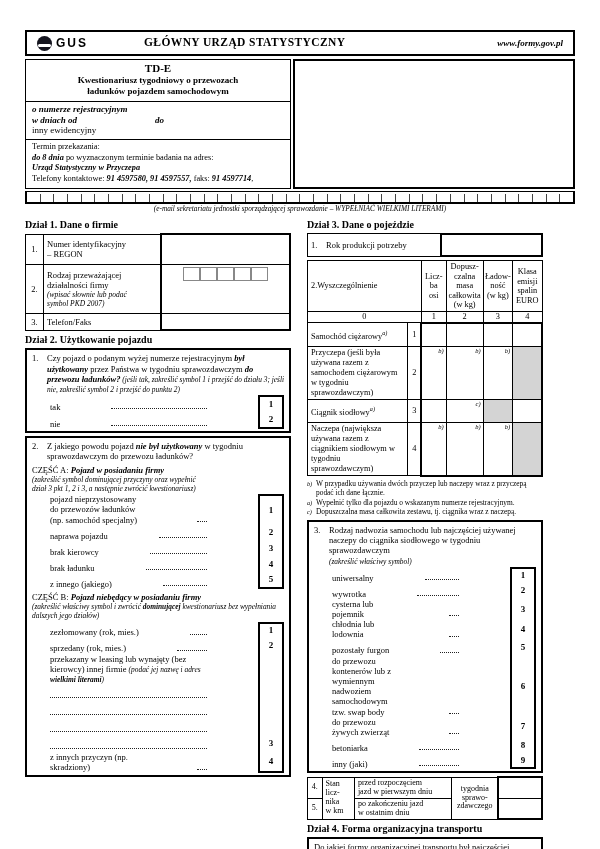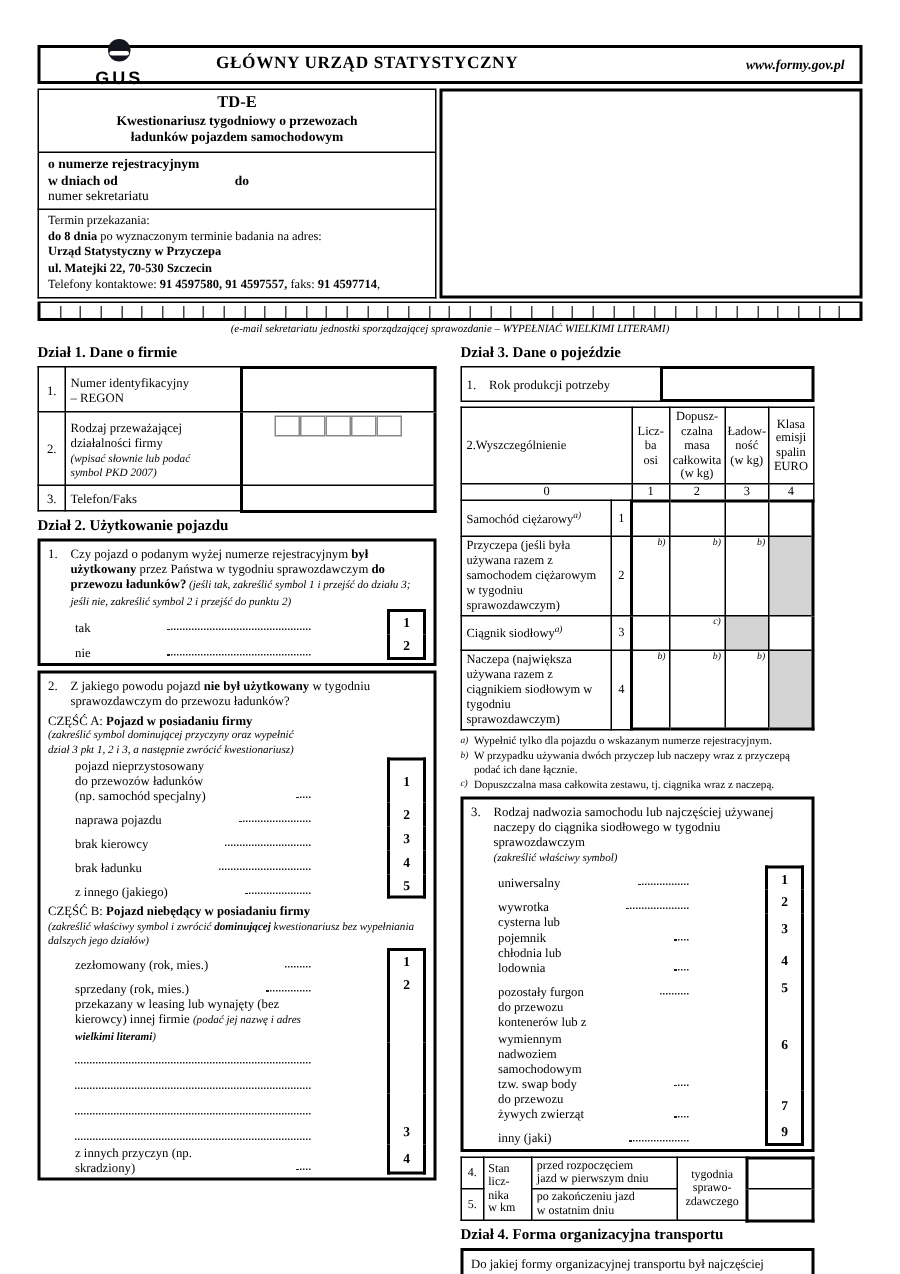--- a/index.html
+++ b/index.html
@@ -1,26 +1,26 @@
 <!DOCTYPE html>
 <html><head>
 <meta charset="utf-8">
 <style>
   * { box-sizing: border-box; margin: 0; padding: 0; }
   html,body { width:600px; height:849px; background:#fff; }
   body { font-family:"Liberation Serif","DejaVu Serif",serif; color:#000; font-size:8.5px; line-height:1.2; }
   .page { position:absolute; left:25px; top:30px; width:550px; }
-  .b { font-weight:bold; }
+  .b { font-weight:bold;font-style:italic; }
   .i { font-style:italic; }
   .pre { white-space:pre-line; }
   .small { font-size:7.5px; }
 
   
   .topbar { height:26px; border:2px solid #000; display:flex; align-items:center; padding:0 10px; }
-  .logo { display:flex; align-items:center; gap:4px; width:85px;flex-direction:column; }
+  .logo { display:flex; align-items:flex-start; gap:4px; width:85px; }
   .logo-mark { width:15px; height:15px; border-radius:50%; background:#15151f; position:relative; overflow:hidden; }
   .logo-band { position:absolute; left:1px; right:1px; top:8px; height:3px; background:#fff; border-radius:2px; display:block;}
   .logo-text { font-family:"Liberation Sans",sans-serif; font-weight:bold; font-size:12px; letter-spacing:2px; }
   .org { font-weight:bold; font-size:11.5px; letter-spacing:.4px; flex:1; padding-left:22px;}
   .site { font-weight:bold; font-style:italic; font-size:9px; }
 
   
   .hdrcols { display:flex; margin-top:3px; align-items:stretch; }
   .hdrleft { width:266px; }
   .hdrright { flex:1; margin-left:2px; border:2.5px solid #000; background:#fff; }
@@ -126,27 +126,26 @@
         <div class="tde-t">ładunków pojazdem samochodowym</div>
       </div>
       <div class="reg">
         <div class="b">o numerze rejestracyjnym</div>
         <div class="regdates b">
           <span>w dniach od</span>
           <span class="regsp1"></span>
           <span>do</span>
           <span class="regsp2"></span>
         </div>
-        <div>numer sekretariatu</div>
+        <div>inny ewidencyjny</div>
       </div>
       <div class="term">
         <div>Termin przekazania:</div>
         <div><span class="b">do 8 dnia</span><span> po wyznaczonym terminie badania na adres:</span></div>
         <div class="b">Urząd Statystyczny w Przyczepa</div>
-        <div class="b">ul. Matejki 22, 70-530 Szczecin</div>
         <div><span>Telefony kontaktowe: </span><span class="b">91 4597580, 91 4597557,</span><span>  faks: </span><span class="b">91 4597714</span><span>,</span></div>
       </div>
     </div>
     <div class="hdrright"></div>
   </div>
 
   <div class="comb">
       <i></i>
       <i></i>
       <i></i>
@@ -421,26 +420,26 @@
           <td class="dcell bb" style="vertical-align:top;">
                 <span class="mark">b)</span>
               </td>
           <td class="dcell bb br shade"></td>
         </tr>
       </tbody>
         </table>
 
       <div class="fnotes">
         <div class="fn">
+            <sup>b)</sup>
+            <span>W przypadku używania dwóch przyczep lub naczepy wraz z przyczepą podać ich dane łącznie.</span>
+          </div>
+        <div class="fn">
             <sup>a)</sup>
             <span>Wypełnić tylko dla pojazdu o wskazanym numerze rejestracyjnym.</span>
-          </div>
-        <div class="fn">
-            <sup>b)</sup>
-            <span>W przypadku używania dwóch przyczep lub naczepy wraz z przyczepą podać ich dane łącznie.</span>
           </div>
         <div class="fn">
             <sup>c)</sup>
             <span>Dopuszczalna masa całkowita zestawu, tj. ciągnika wraz z naczepą.</span>
           </div>
       </div>
 
       <div class="qbox">
         <div class="qrow">
           <span class="qnum">3.</span>
@@ -478,20 +477,25 @@
           <div class="opt h24">
               <span class="ol pre">do przewozu kontenerów lub z wymiennym
 nadwoziem samochodowym tzw. swap body</span>
               <span class="leader"></span>
               <span class="vcell">6</span>
             </div>
           <div class="opt h16">
               <span class="ol">do przewozu żywych zwierząt</span>
               <span class="leader"></span>
               <span class="vcell">7</span>
+            </div>
+          <div class="opt h16">
+              <span class="ol">betoniarka</span>
+              <span class="leader"></span>
+              <span class="vcell">8</span>
             </div>
           <div class="opt h16">
               <span class="ol">inny (jaki)</span>
               <span class="leader"></span>
               <span class="vcell vbot">9</span>
             </div>
         </div>
       </div>
 
       <table class="d45t">

